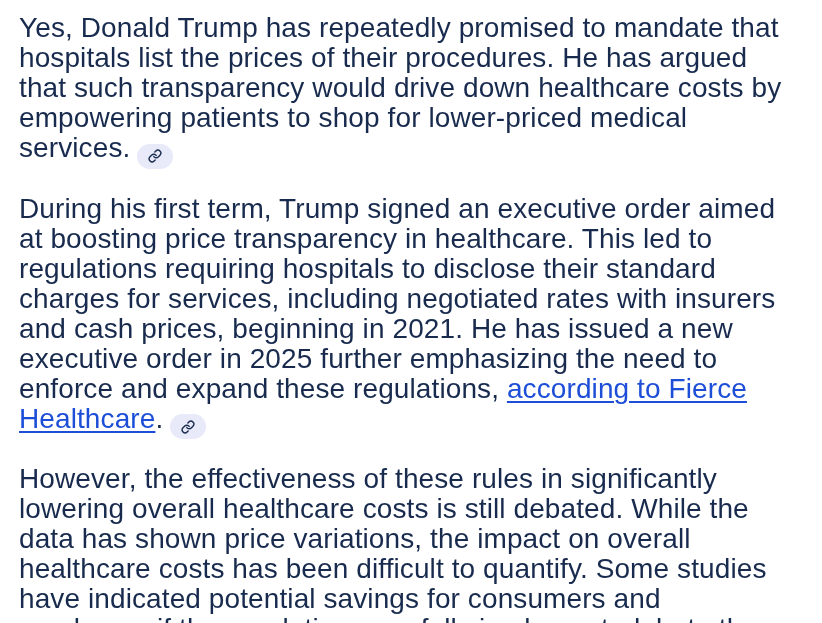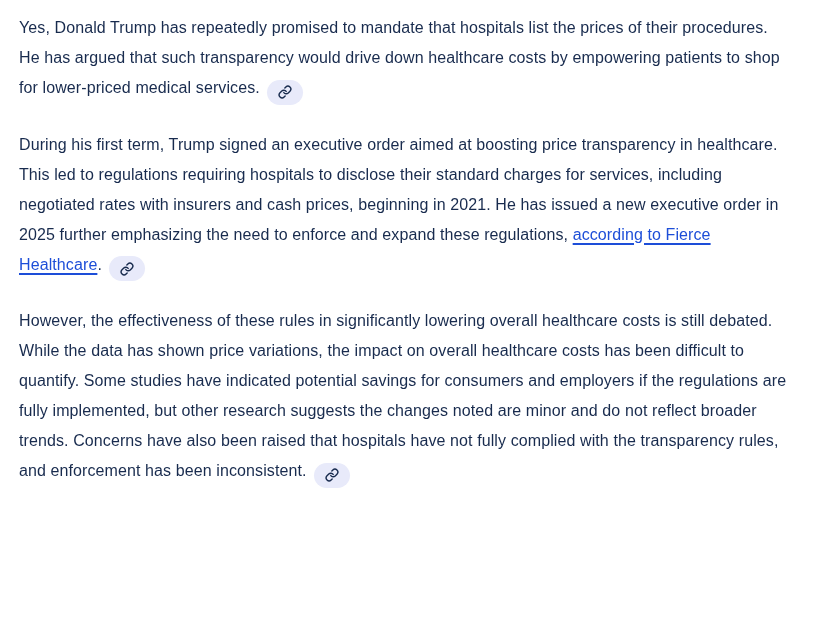--- a/index.html
+++ b/index.html
@@ -11,21 +11,21 @@
     width: 822px;
     height: 623px;
     overflow: hidden;
     box-sizing: border-box;
     padding: 13px 14px 0 19px;
     font-family: "Liberation Sans", "DejaVu Sans", sans-serif;
     color: #182b4e;
   }
   .answer p {
     margin: 0 16px 25px 0;
-    font-size: 16px;
+    font-size: 28px;
     line-height: 30px;
     letter-spacing: 0.1px;
   }
   .answer a.source-link {
     color: #1d4ed8;
     text-decoration: underline;
     text-decoration-thickness: 1.5px;
     text-underline-offset: 3px;
     cursor: pointer;
   }

